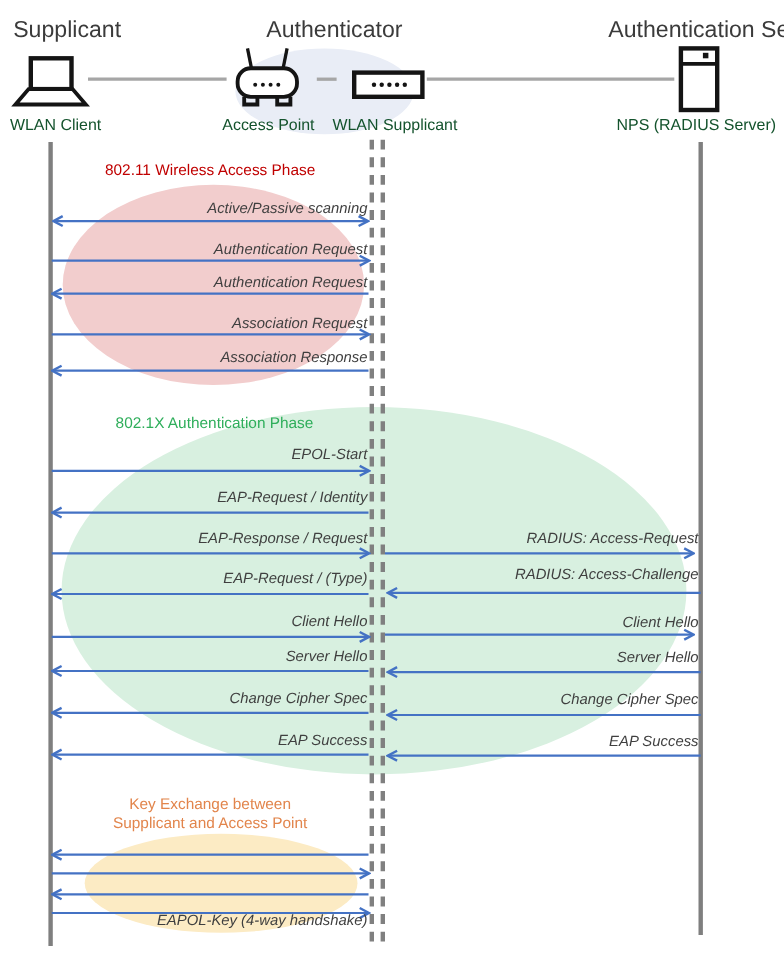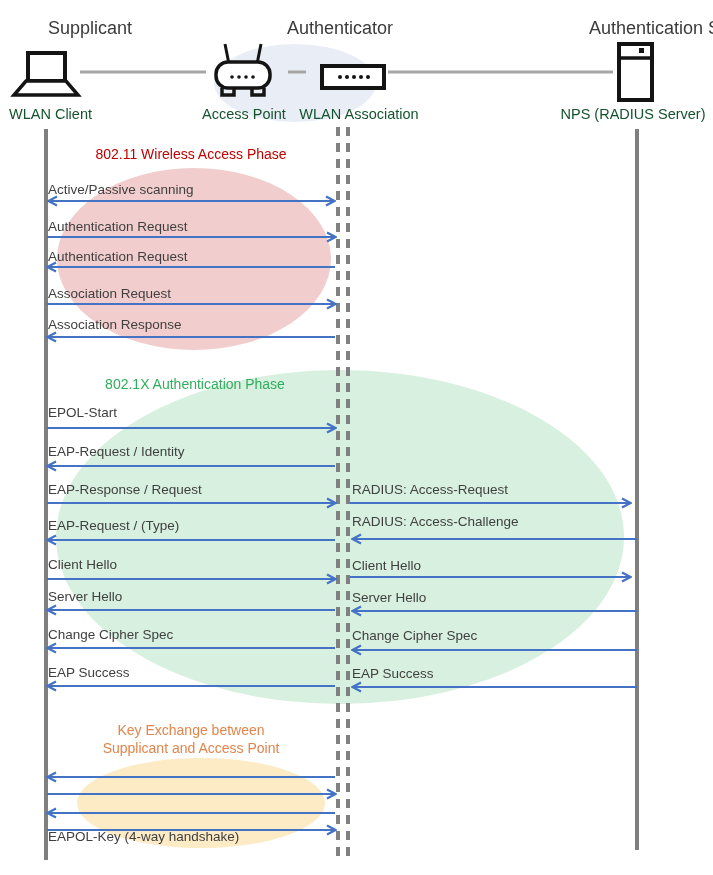--- a/index.html
+++ b/index.html
@@ -2,22 +2,22 @@
 <html><head>
 <meta charset="utf-8">
 <style>
   html,body{margin:0;padding:0;background:#fff;}
   .canvas{
     position:relative;width:713px;height:875px;background:#ffffff;
     font-family:"Liberation Sans",sans-serif;overflow:hidden;
   }
   .canvas svg{position:absolute;left:0;top:0;z-index:1;}
   .lbl{position:absolute;z-index:2;font-size:13.5px;color:#3F3F3F;
-       text-align:left;height:16px;line-height:16px;white-space:nowrap;}
-  .actor-role{position:absolute;z-index:2;font-size:18px;color:#3B3B3B;height:18px;line-height:18px;white-space:nowrap;margin-left:36px;}
+       text-align:right;height:16px;line-height:16px;white-space:nowrap;font-style:italic;}
+  .actor-role{position:absolute;z-index:2;font-size:21px;color:#3B3B3B;height:18px;line-height:18px;white-space:nowrap;}
   .actor-name{position:absolute;z-index:2;font-size:14.5px;color:#14532d;height:17px;line-height:17px;text-align:center;white-space:nowrap;}
   .phase-title{position:absolute;z-index:2;font-size:14px;height:17px;line-height:17px;text-align:center;white-space:nowrap;}
   .p1{color:#C00000;}
   .p2{color:#2FAE5B;}
   .p3{color:#E2854C;}
   .left-col{left:48px;width:286px;}
   .right-col{left:352px;width:283px;}
 </style>
 </head>
 <body>
@@ -108,21 +108,21 @@
       <line x1="637" y1="687" x2="353" y2="687" marker-end="url(#ah)"></line>
     </g>
   </svg>
 
   <div class="actor-role" style="left:12px;top:19px;">Supplicant</div>
   <div class="actor-role" style="left:224px;top:19px;width:160px;text-align:center;">Authenticator</div>
   <div class="actor-role" style="left:553px;top:19px;width:160px;">Authentication Server</div>
 
   <div class="actor-name" style="left:9px;top:106px;text-align:left;">WLAN Client</div>
   <div class="actor-name" style="left:184px;top:106px;width:120px;">Access Point</div>
-  <div class="actor-name" style="left:299px;top:106px;width:120px;">WLAN Association</div>
+  <div class="actor-name" style="left:299px;top:106px;width:120px;">WLAN Supplicant</div>
   <div class="actor-name" style="left:553px;top:106px;width:160px;">NPS (RADIUS Server)</div>
 
   <div class="phase-title p1" style="left:46px;top:146px;width:290px;">802.11 Wireless Access Phase</div>
   <div class="phase-title p2" style="left:50px;top:376px;width:290px;">802.1X Authentication Phase</div>
   <div class="phase-title p3" style="left:46px;top:722px;width:290px;">Key Exchange between</div>
   <div class="phase-title p3" style="left:46px;top:740px;width:290px;">Supplicant and Access Point</div>
 
   <div class="lbl left-col" style="top:182px;">Active/Passive scanning</div>
   <div class="lbl left-col" style="top:219px;">Authentication Request</div>
   <div class="lbl left-col" style="top:249px;">Authentication Request</div>

